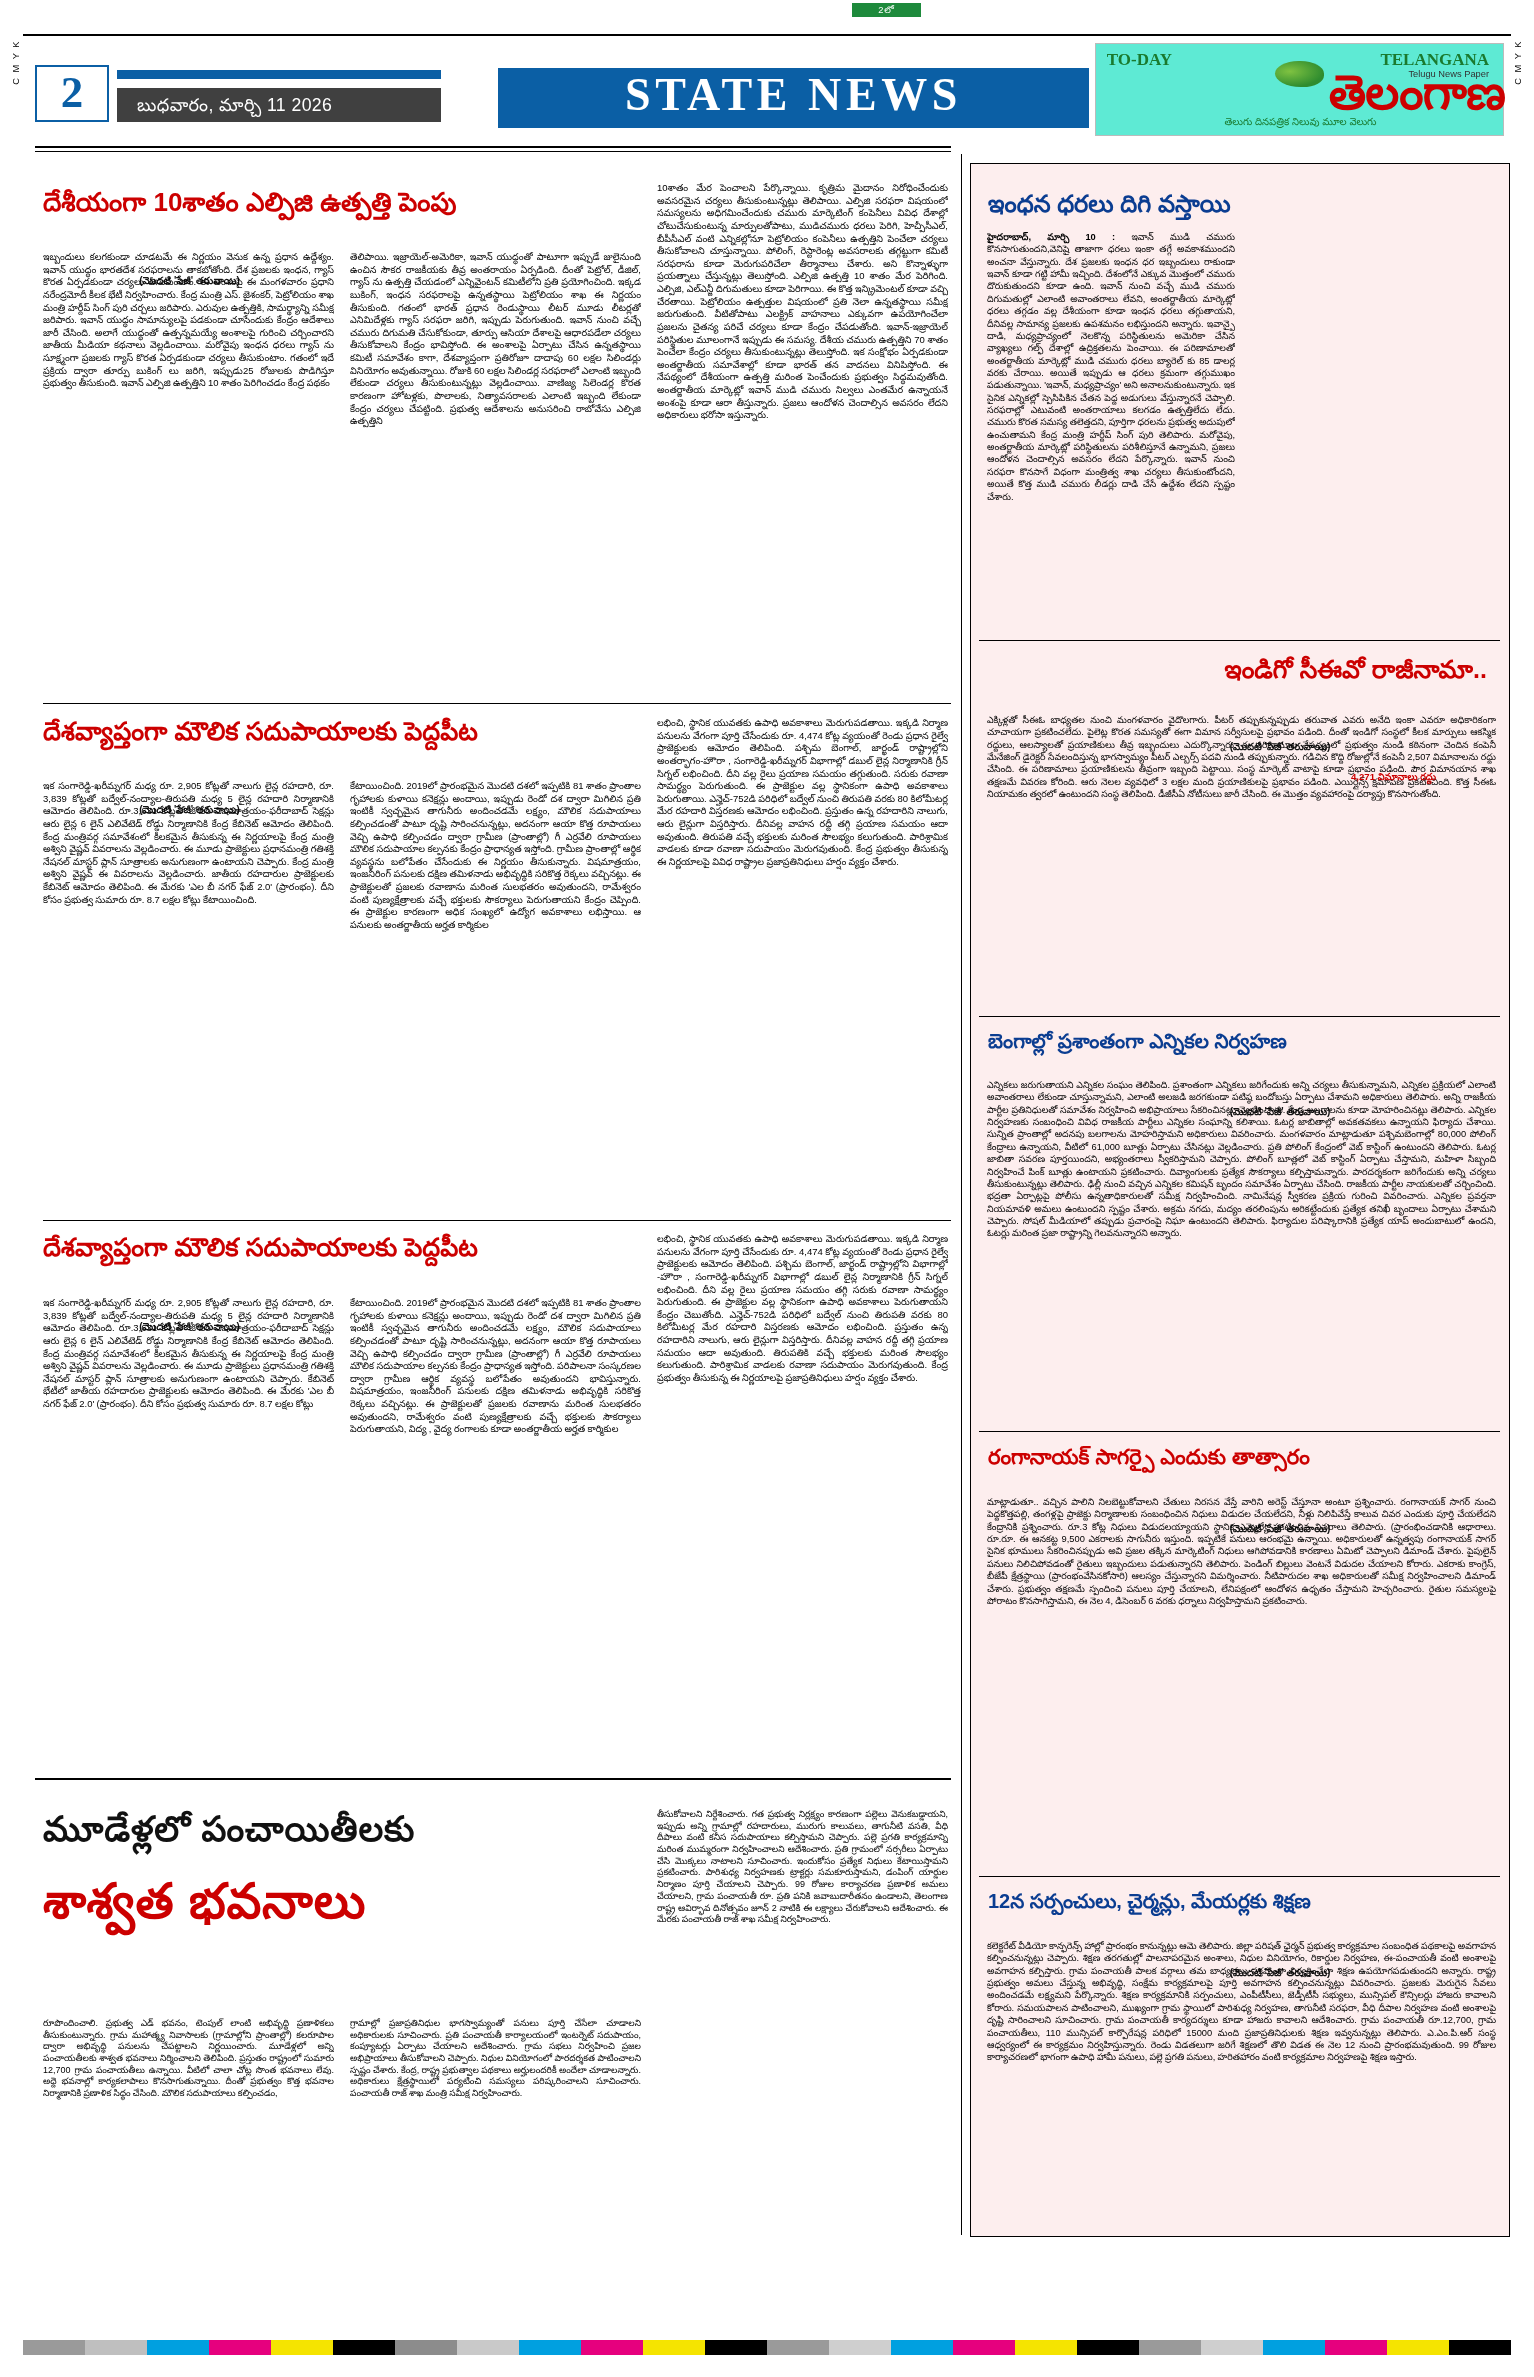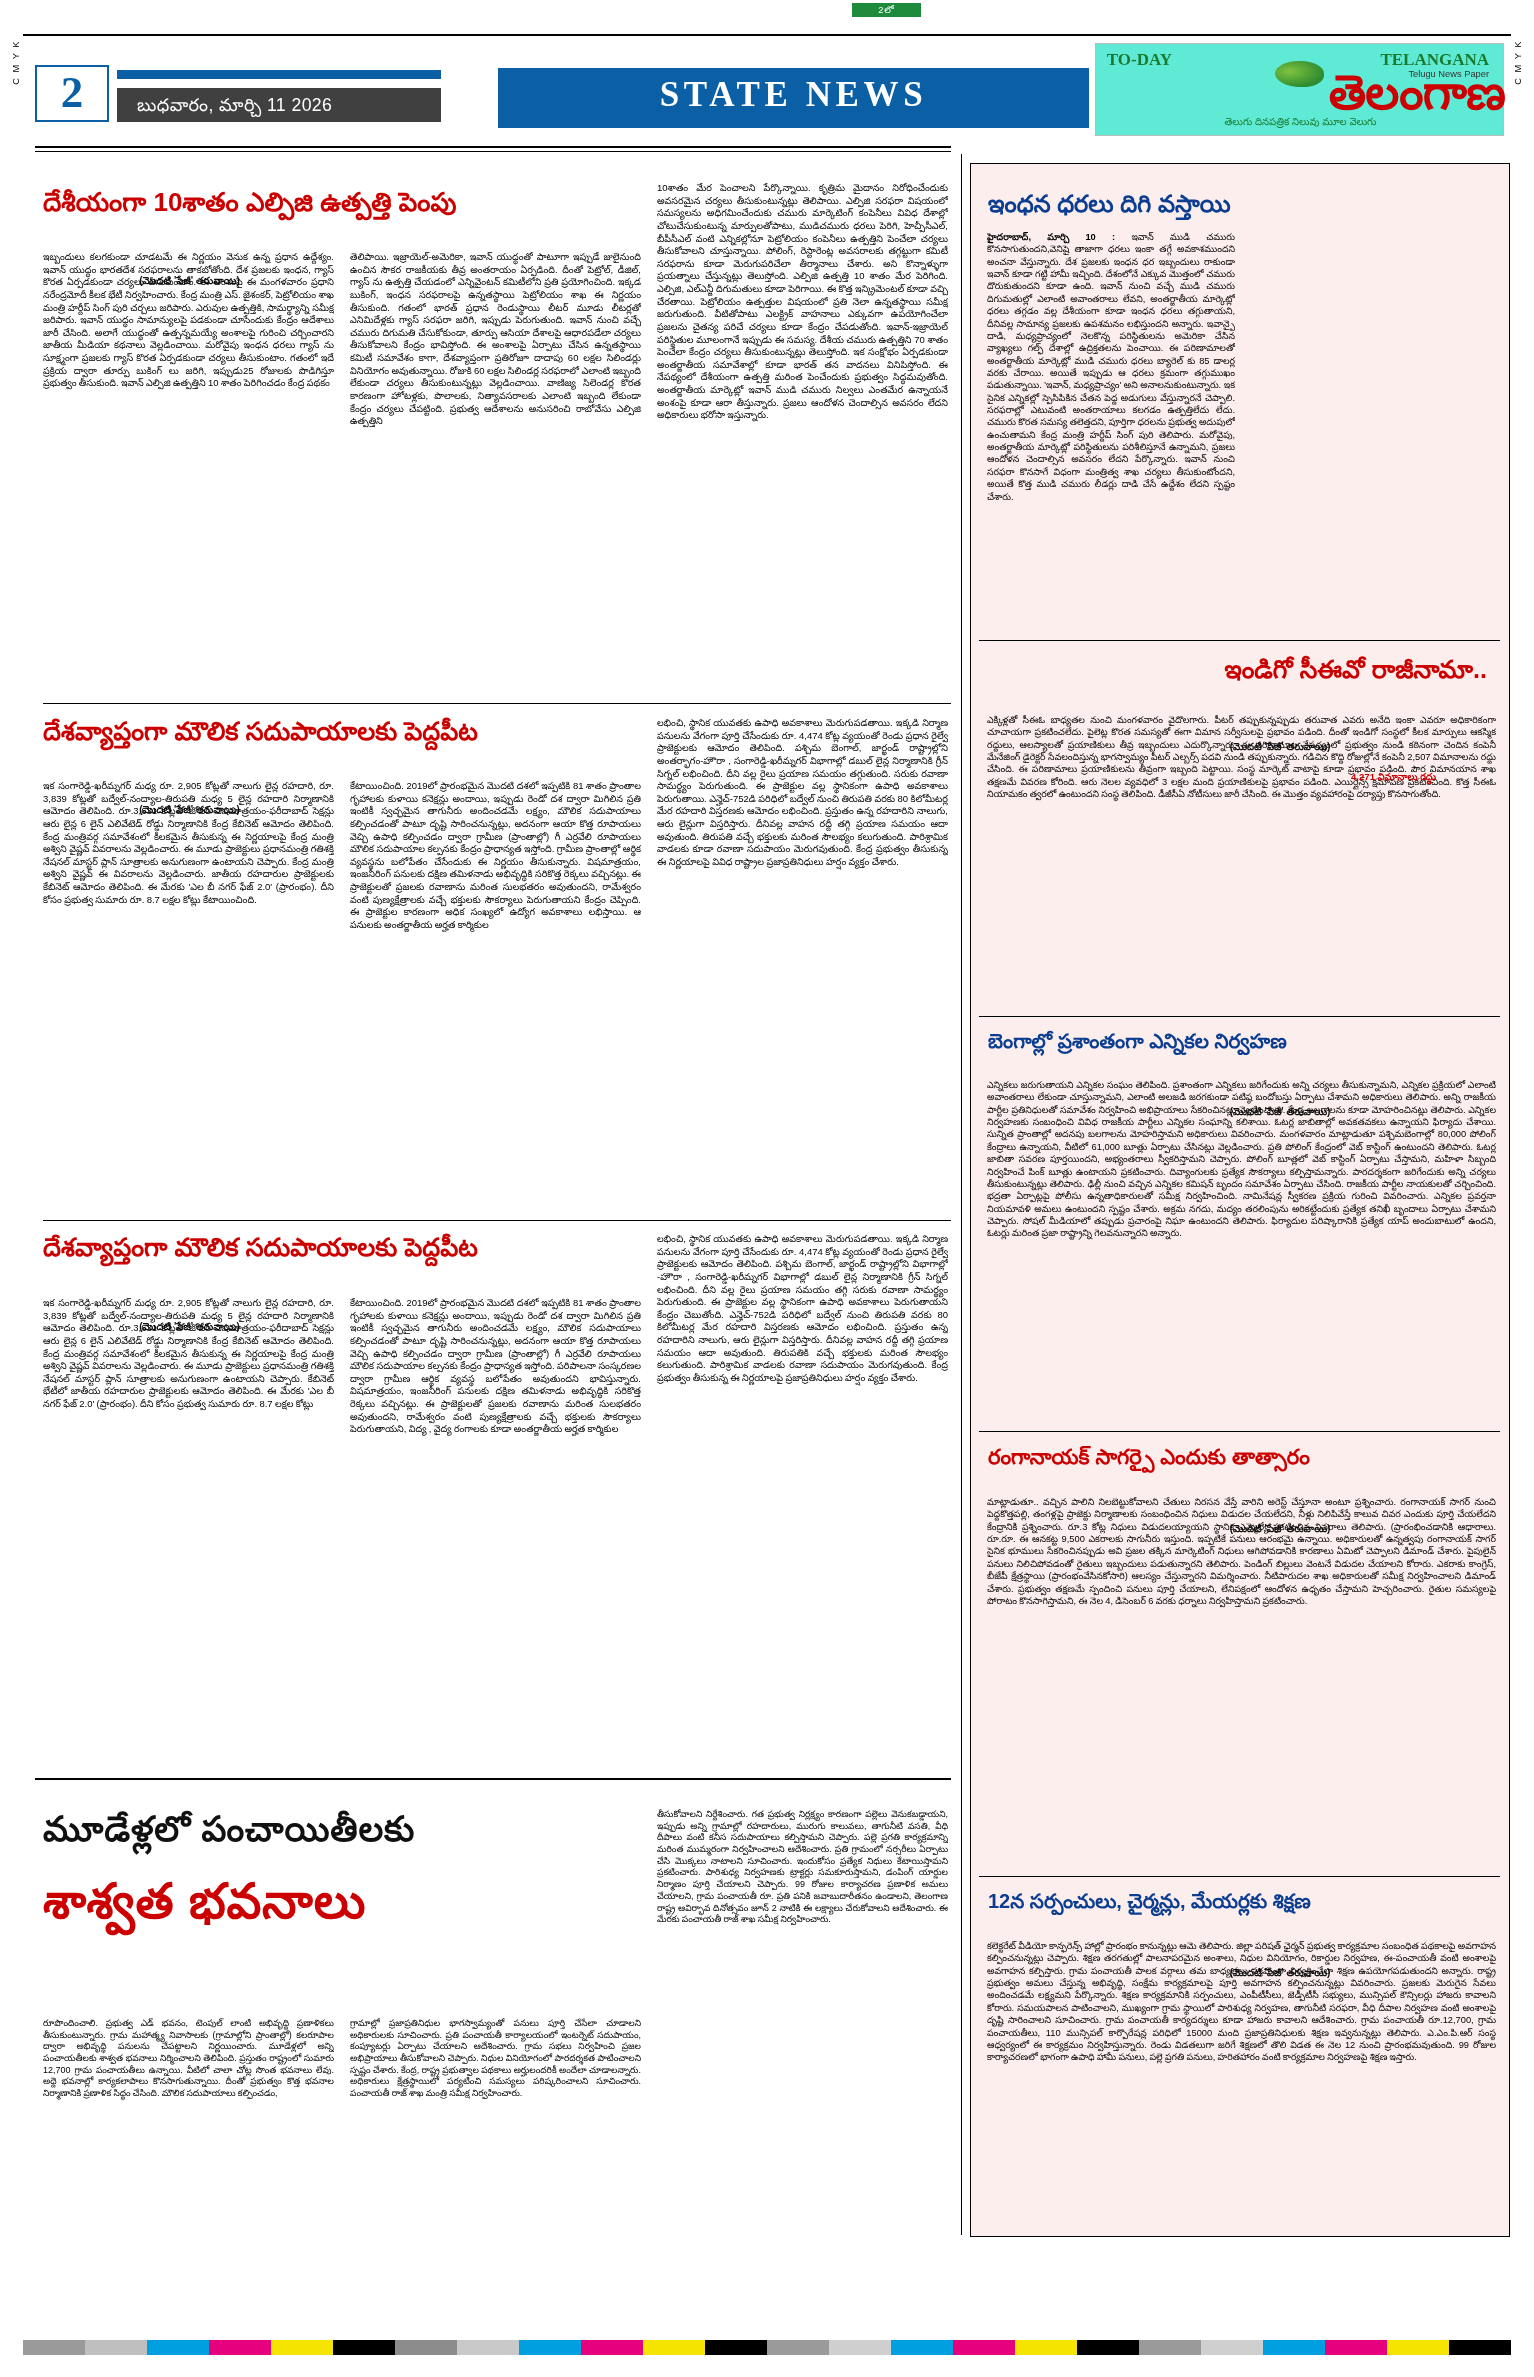--- a/index.html
+++ b/index.html
@@ -57,21 +57,21 @@
     letter-spacing: 0.4px;
   }
   .date-bar-top {
     position:absolute; left:82px; top: 4.6px; width: 324px; height: 9.3px;
     background:#0b5fa5;
   }
   .state-news {
     position:absolute; left: 463px; top: 3.1px; width: 591px; height: 54px;
     background: #0b5fa5; color:#fff;
     font-family: "Liberation Serif", serif;
-    font-size: 35px; font-weight: bold; letter-spacing: 4.6px;
+    font-size: 46px; font-weight: bold; letter-spacing: 4.6px;
     text-align:center; line-height: 54px;
   }
   .state-news-ribbon {
     position:absolute; left: 463px; top: 57px; width: 591px; height: 6.2px;
     background:#0b5fa5;
   }
 
   
   .logo {
     position:absolute; left: 1095px; top: 43px; width: 409px; height: 93px;

